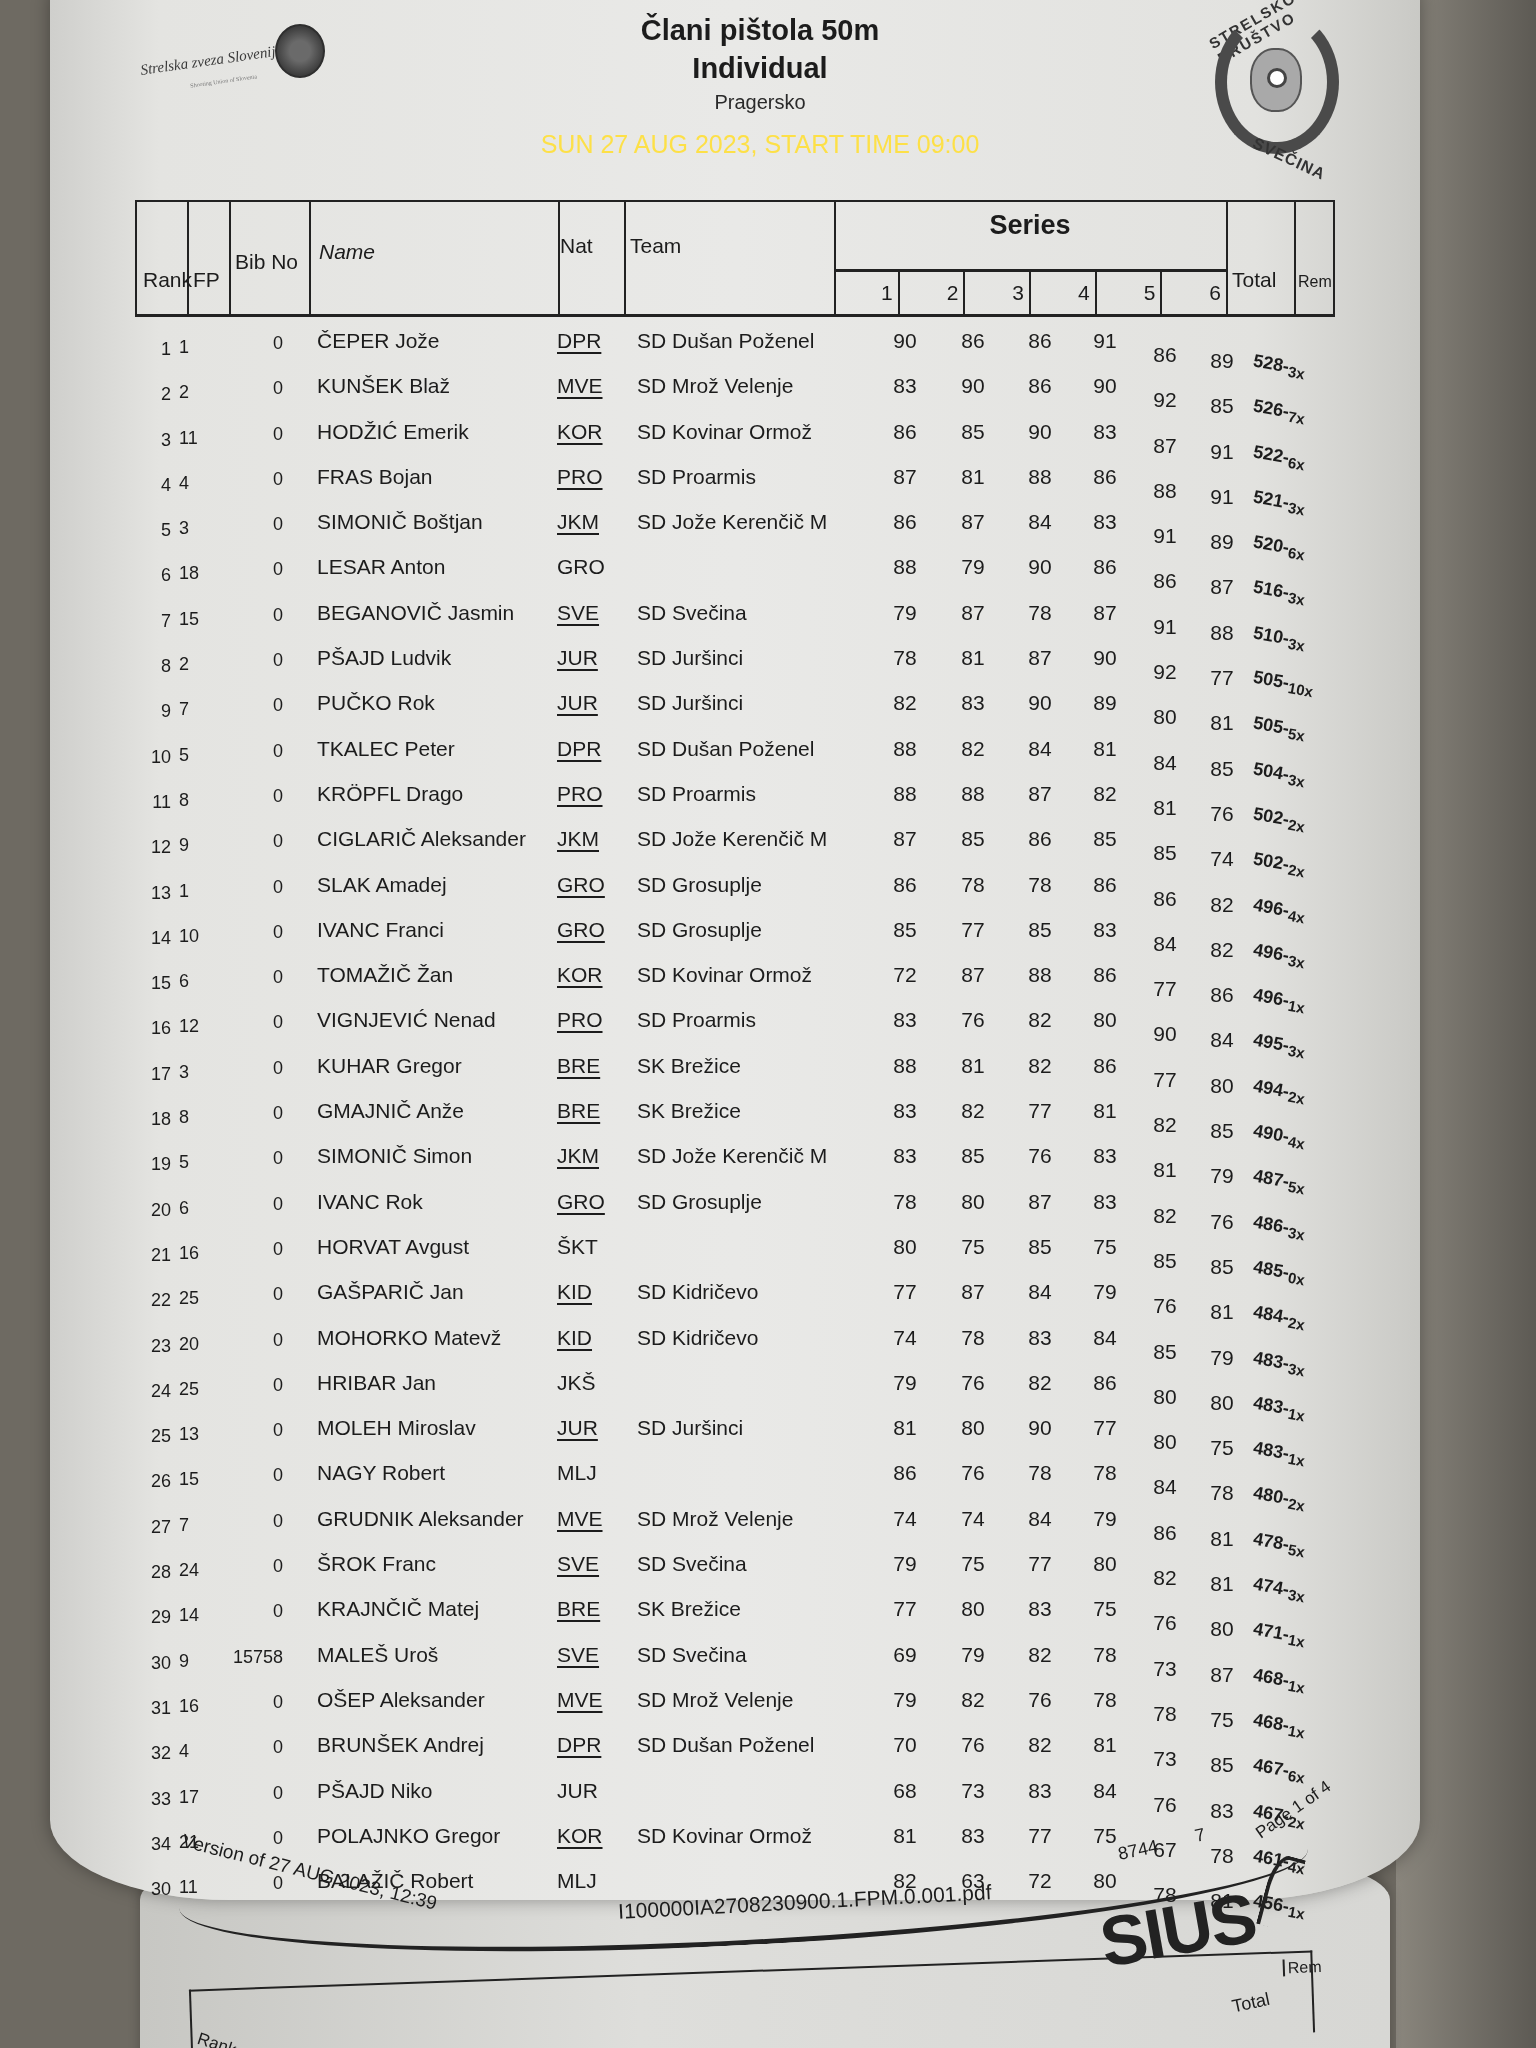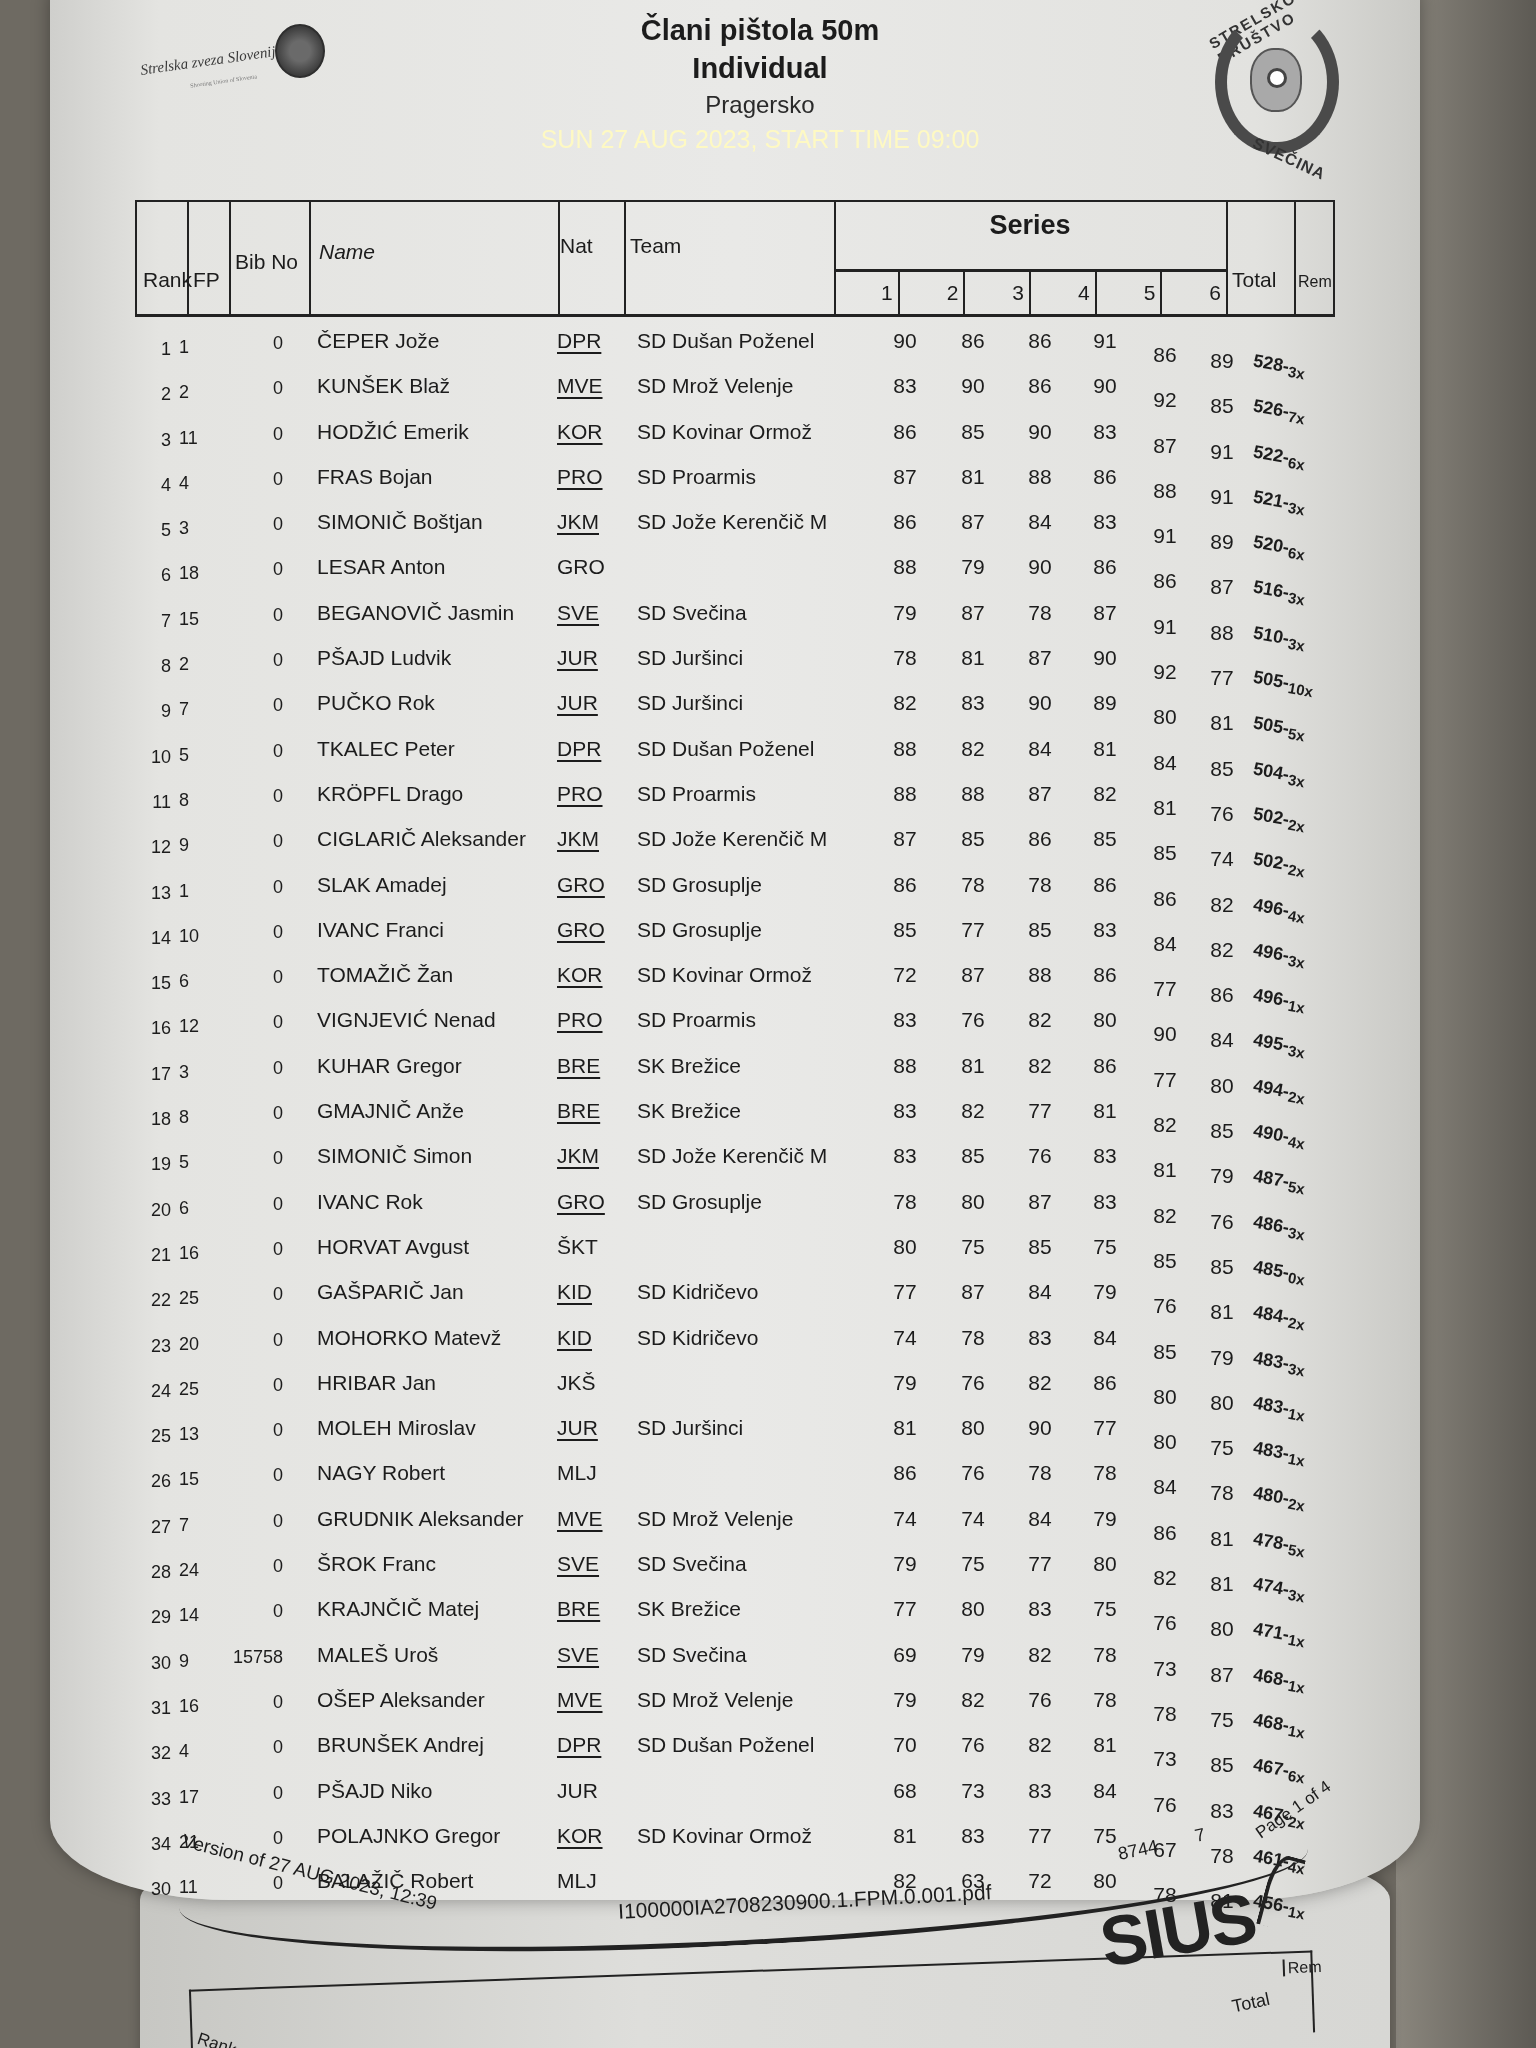--- a/index.html
+++ b/index.html
@@ -61,22 +61,22 @@
     position: absolute; left: 10px; top: 0; transform: rotate(-30deg);
     font-weight: bold; font-size: 15px; color: #333; letter-spacing: 2px;
   }
   .logo-right .name {
     position: absolute; left: 55px; top: 150px; transform: rotate(25deg);
     font-weight: bold; font-size: 16px; color: #333; letter-spacing: 1px;
   }
   .titles { position: absolute; left: 500px; top: 0; width: 520px; text-align: center; }
   .titles .t1 { font-size: 29px; font-weight: bold; margin-top: 14px; }
   .titles .t2 { font-size: 29px; font-weight: bold; margin-top: 5px; }
-  .titles .t3 { font-size: 24px; margin-top: 6px; color: #2a2a2a; }
-  .titles .t4 { font-size: 25px; margin-top: 6px; color: #fef9c3; }
+  .titles .t3 { font-size: 20px; margin-top: 6px; color: #2a2a2a; }
+  .titles .t4 { font-size: 25px; margin-top: 16px; color: #fde047; }
 
   .table {
     position: absolute; left: 135px; top: 200px; width: 1200px;
   }
   .thead {
     position: relative; height: 112px;
     border: 2px solid #222; border-bottom: 3px solid #222;
     border-radius: 0 0 0 0;
     transform: perspective(1800px) rotateX(0deg);
   }

